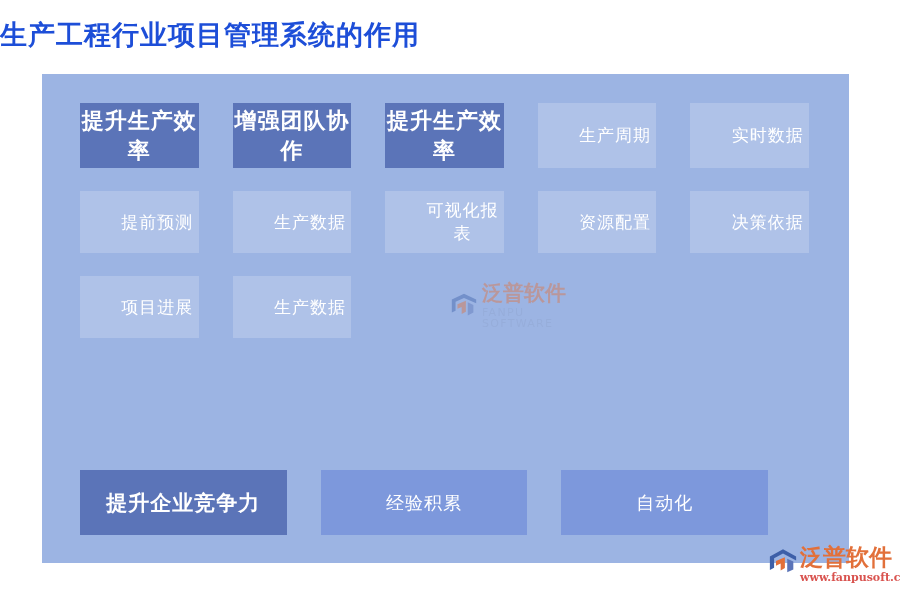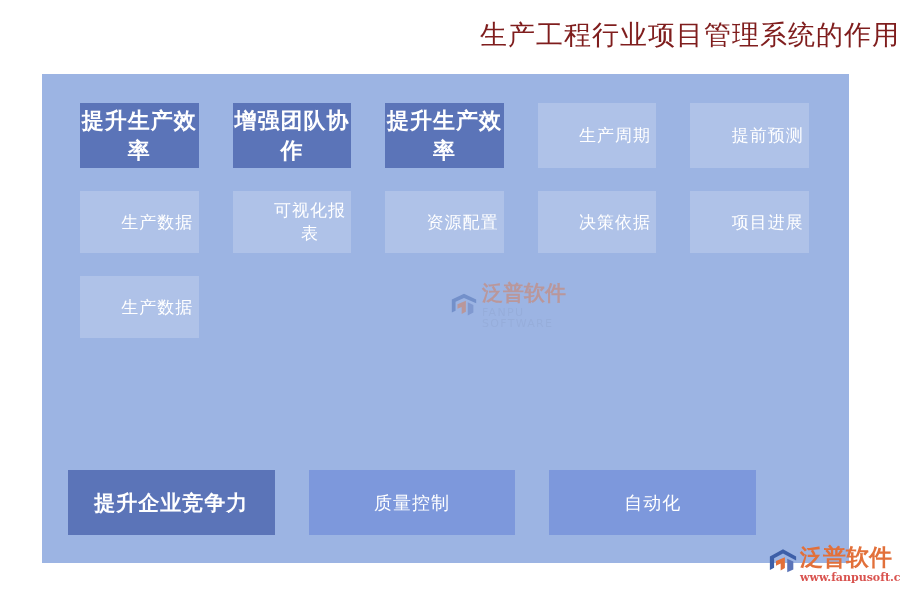--- a/index.html
+++ b/index.html
@@ -21,26 +21,26 @@
     width: 900px;
     height: 600px;
   }
 
   
   .title {
     position: absolute;
     top: 17px;
     left: 0;
     width: 900px;
-    text-align: right;
+    text-align: left;
     font-size: 27px;
     line-height: 36px;
     letter-spacing: 1px;
-    color: #7f1d1d;
-    font-weight: 400;
+    color: #1d4ed8;
+    font-weight: 700;
     font-family: "DejaVu Serif", "Liberation Serif", serif;
     white-space: nowrap;
   }
 
   
   .panel {
     position: absolute;
     left: 42px;
     top: 74px;
     width: 807px;
@@ -57,21 +57,21 @@
     height: 334px;
     display: grid;
     grid-template-columns: repeat(5, 1fr);
     grid-template-rows: 65px 62px 62px 62px;
     column-gap: 34px;
     row-gap: 23px;
   }
 
   .bottom-grid {
     position: absolute;
-    left: 68px;
+    left: 80px;
     top: 470px;
     width: 688px;
     height: 65px;
     display: grid;
     grid-template-columns: repeat(3, 1fr);
     column-gap: 34px;
   }
 
   .cell {
     display: flex;
@@ -198,34 +198,35 @@
 
   <div class="panel"></div>
 
   <div class="grid">
 
     <div class="cell head">提升生产效率</div>
     <div class="cell head">增强团队协作</div>
     <div class="cell head">提升生产效率</div>
 
     <div class="cell sub">生产周期</div>
+    <div class="cell sub">实时数据</div>
     <div class="cell sub">提前预测</div>
 
     <div class="cell sub">生产数据</div>
     <div class="cell sub">可视化报表</div>
     <div class="cell sub">资源配置</div>
 
     <div class="cell sub">决策依据</div>
     <div class="cell sub">项目进展</div>
     <div class="cell sub">生产数据</div>
   </div>
 
   <div class="bottom-grid">
     <div class="cell foot-strong">提升企业竞争力</div>
-    <div class="cell foot">质量控制</div>
+    <div class="cell foot">经验积累</div>
     <div class="cell foot">自动化</div>
   </div>
 
   <div class="watermark">
     <div class="wm-mark">
       <svg viewBox="0 0 32 32" width="30" height="30" aria-hidden="true">
         <path d="M3 9 L16 3 L29 9 L29 13 L16 7.5 L7 11.5 L7 21 L3 23 Z" fill="#3d5fa8"></path>
         <path d="M9 14 L18 10.5 L18 22 L13.5 24.5 L13.5 17 L9 19 Z" fill="#e2703a"></path>
         <path d="M20 12 L26 14.8 L26 23 L20 26 Z" fill="#5b74b8"></path>
       </svg>

